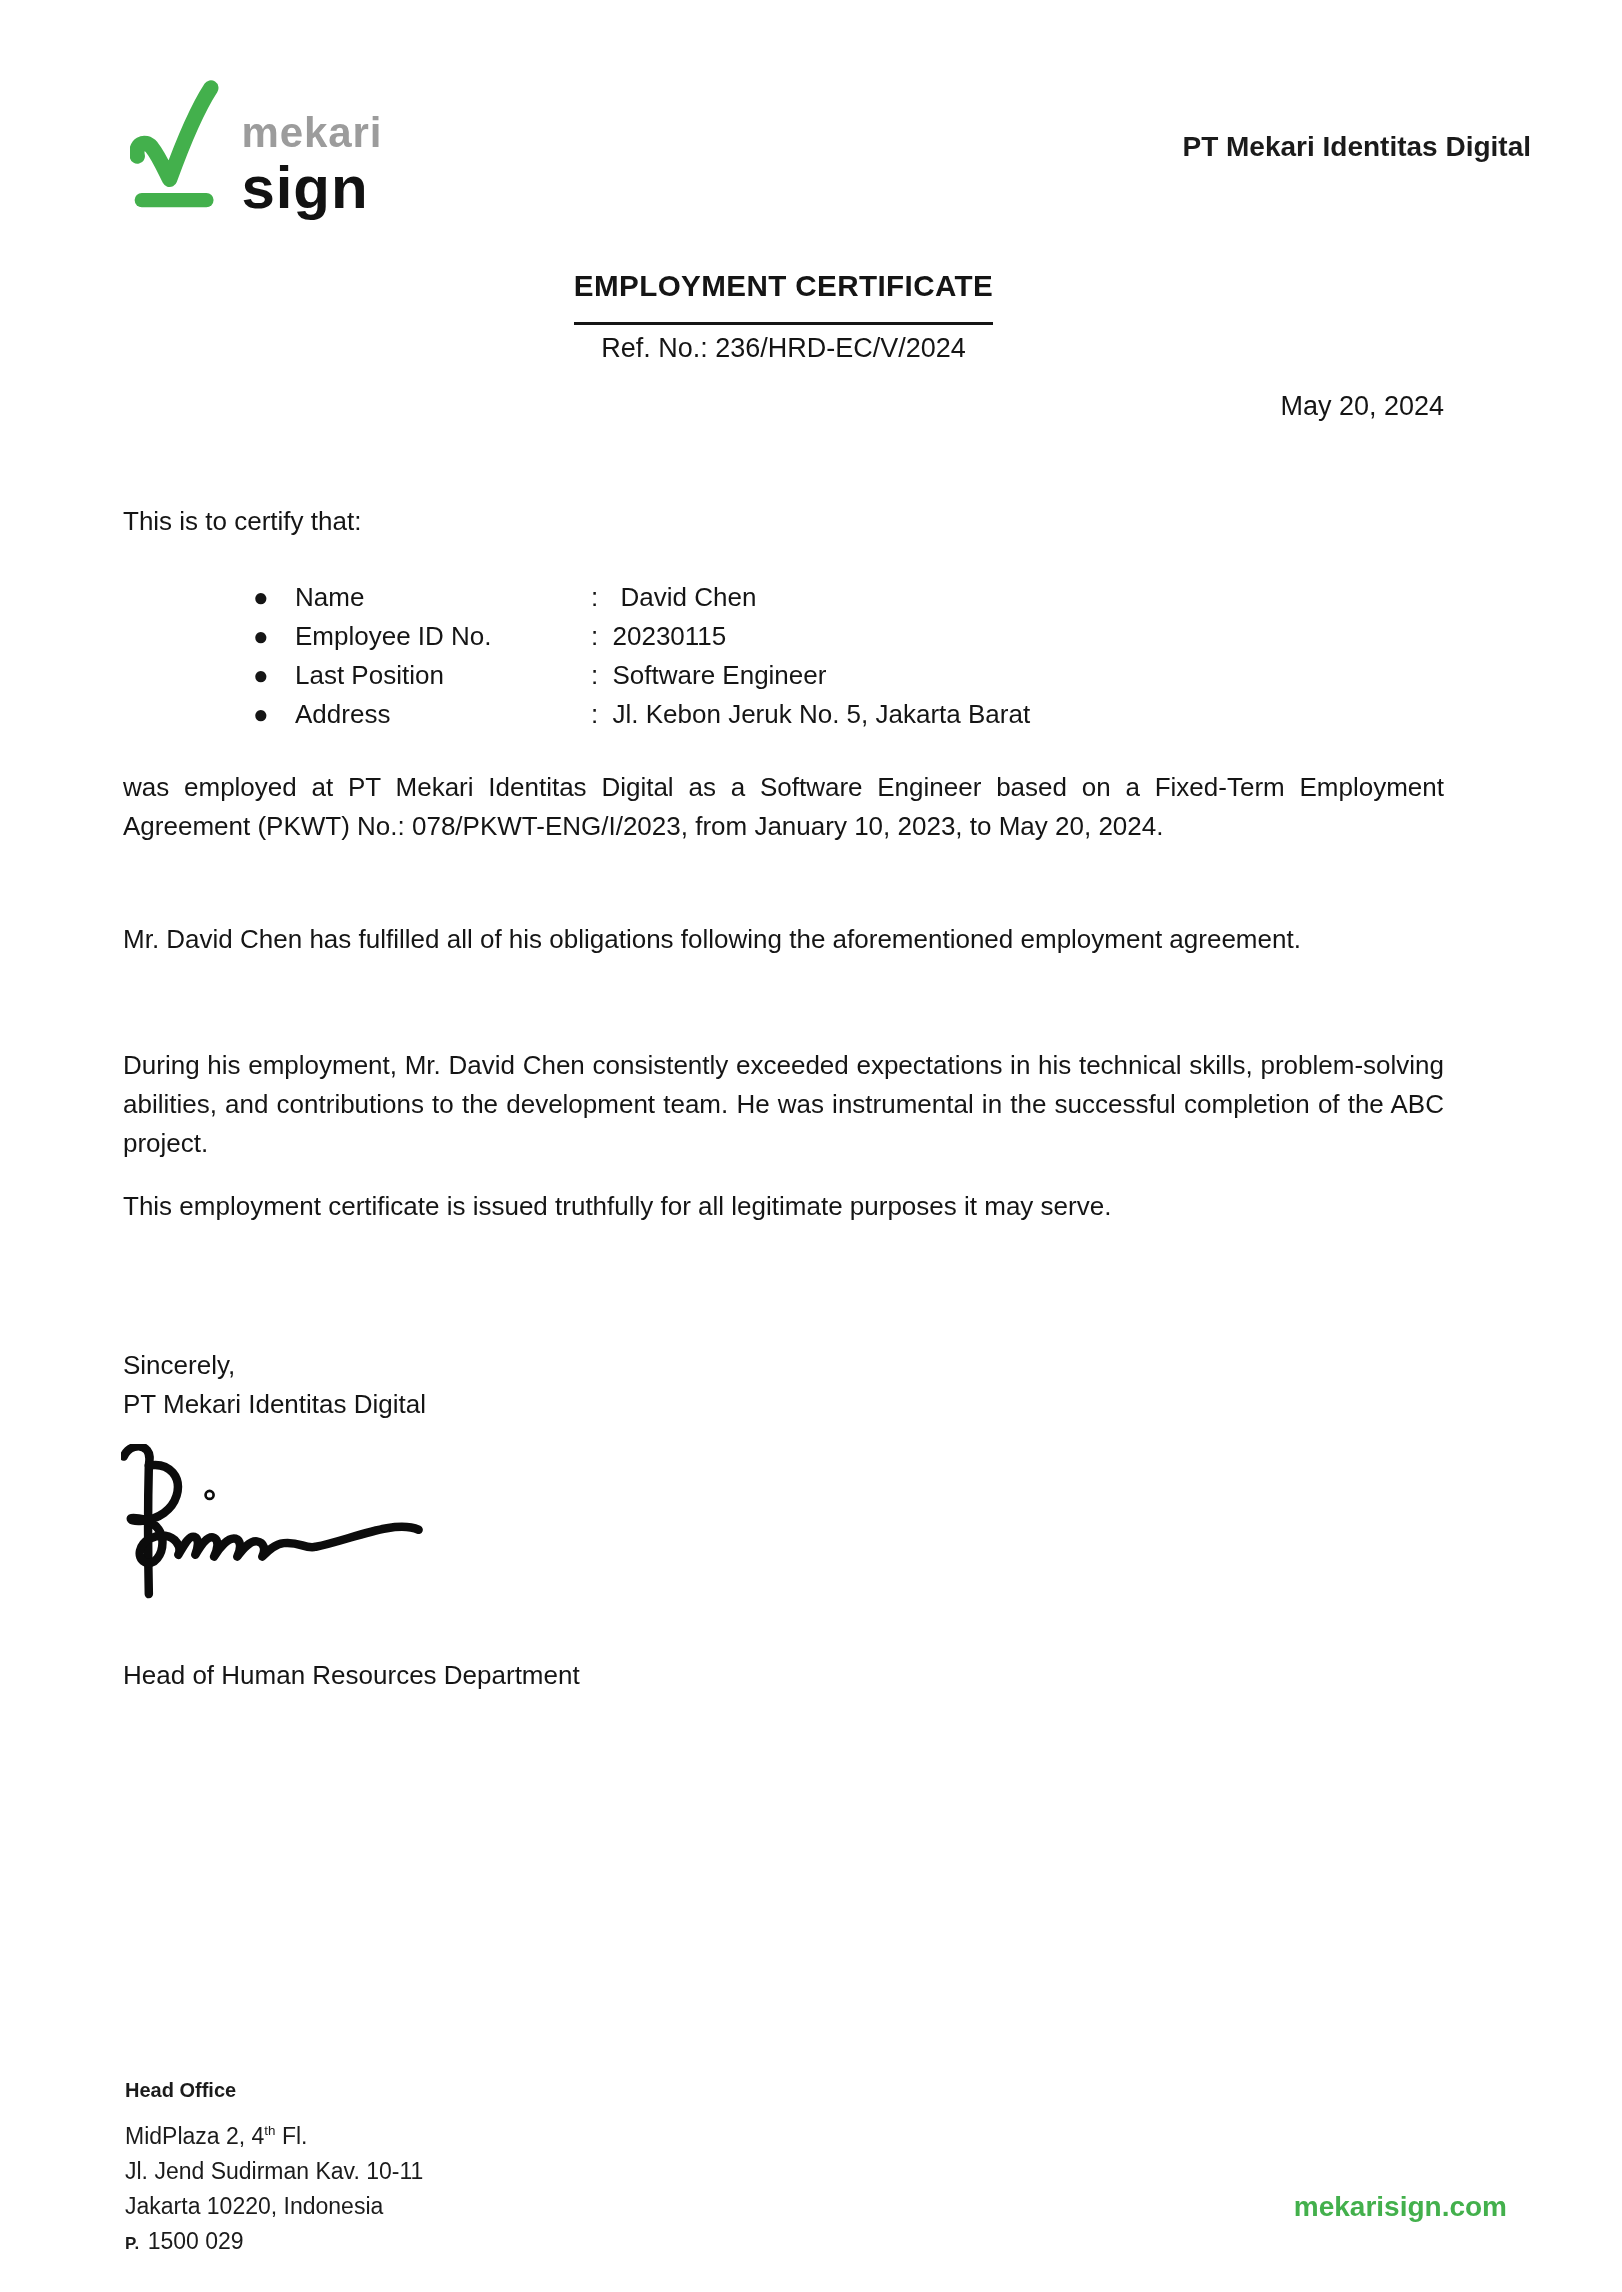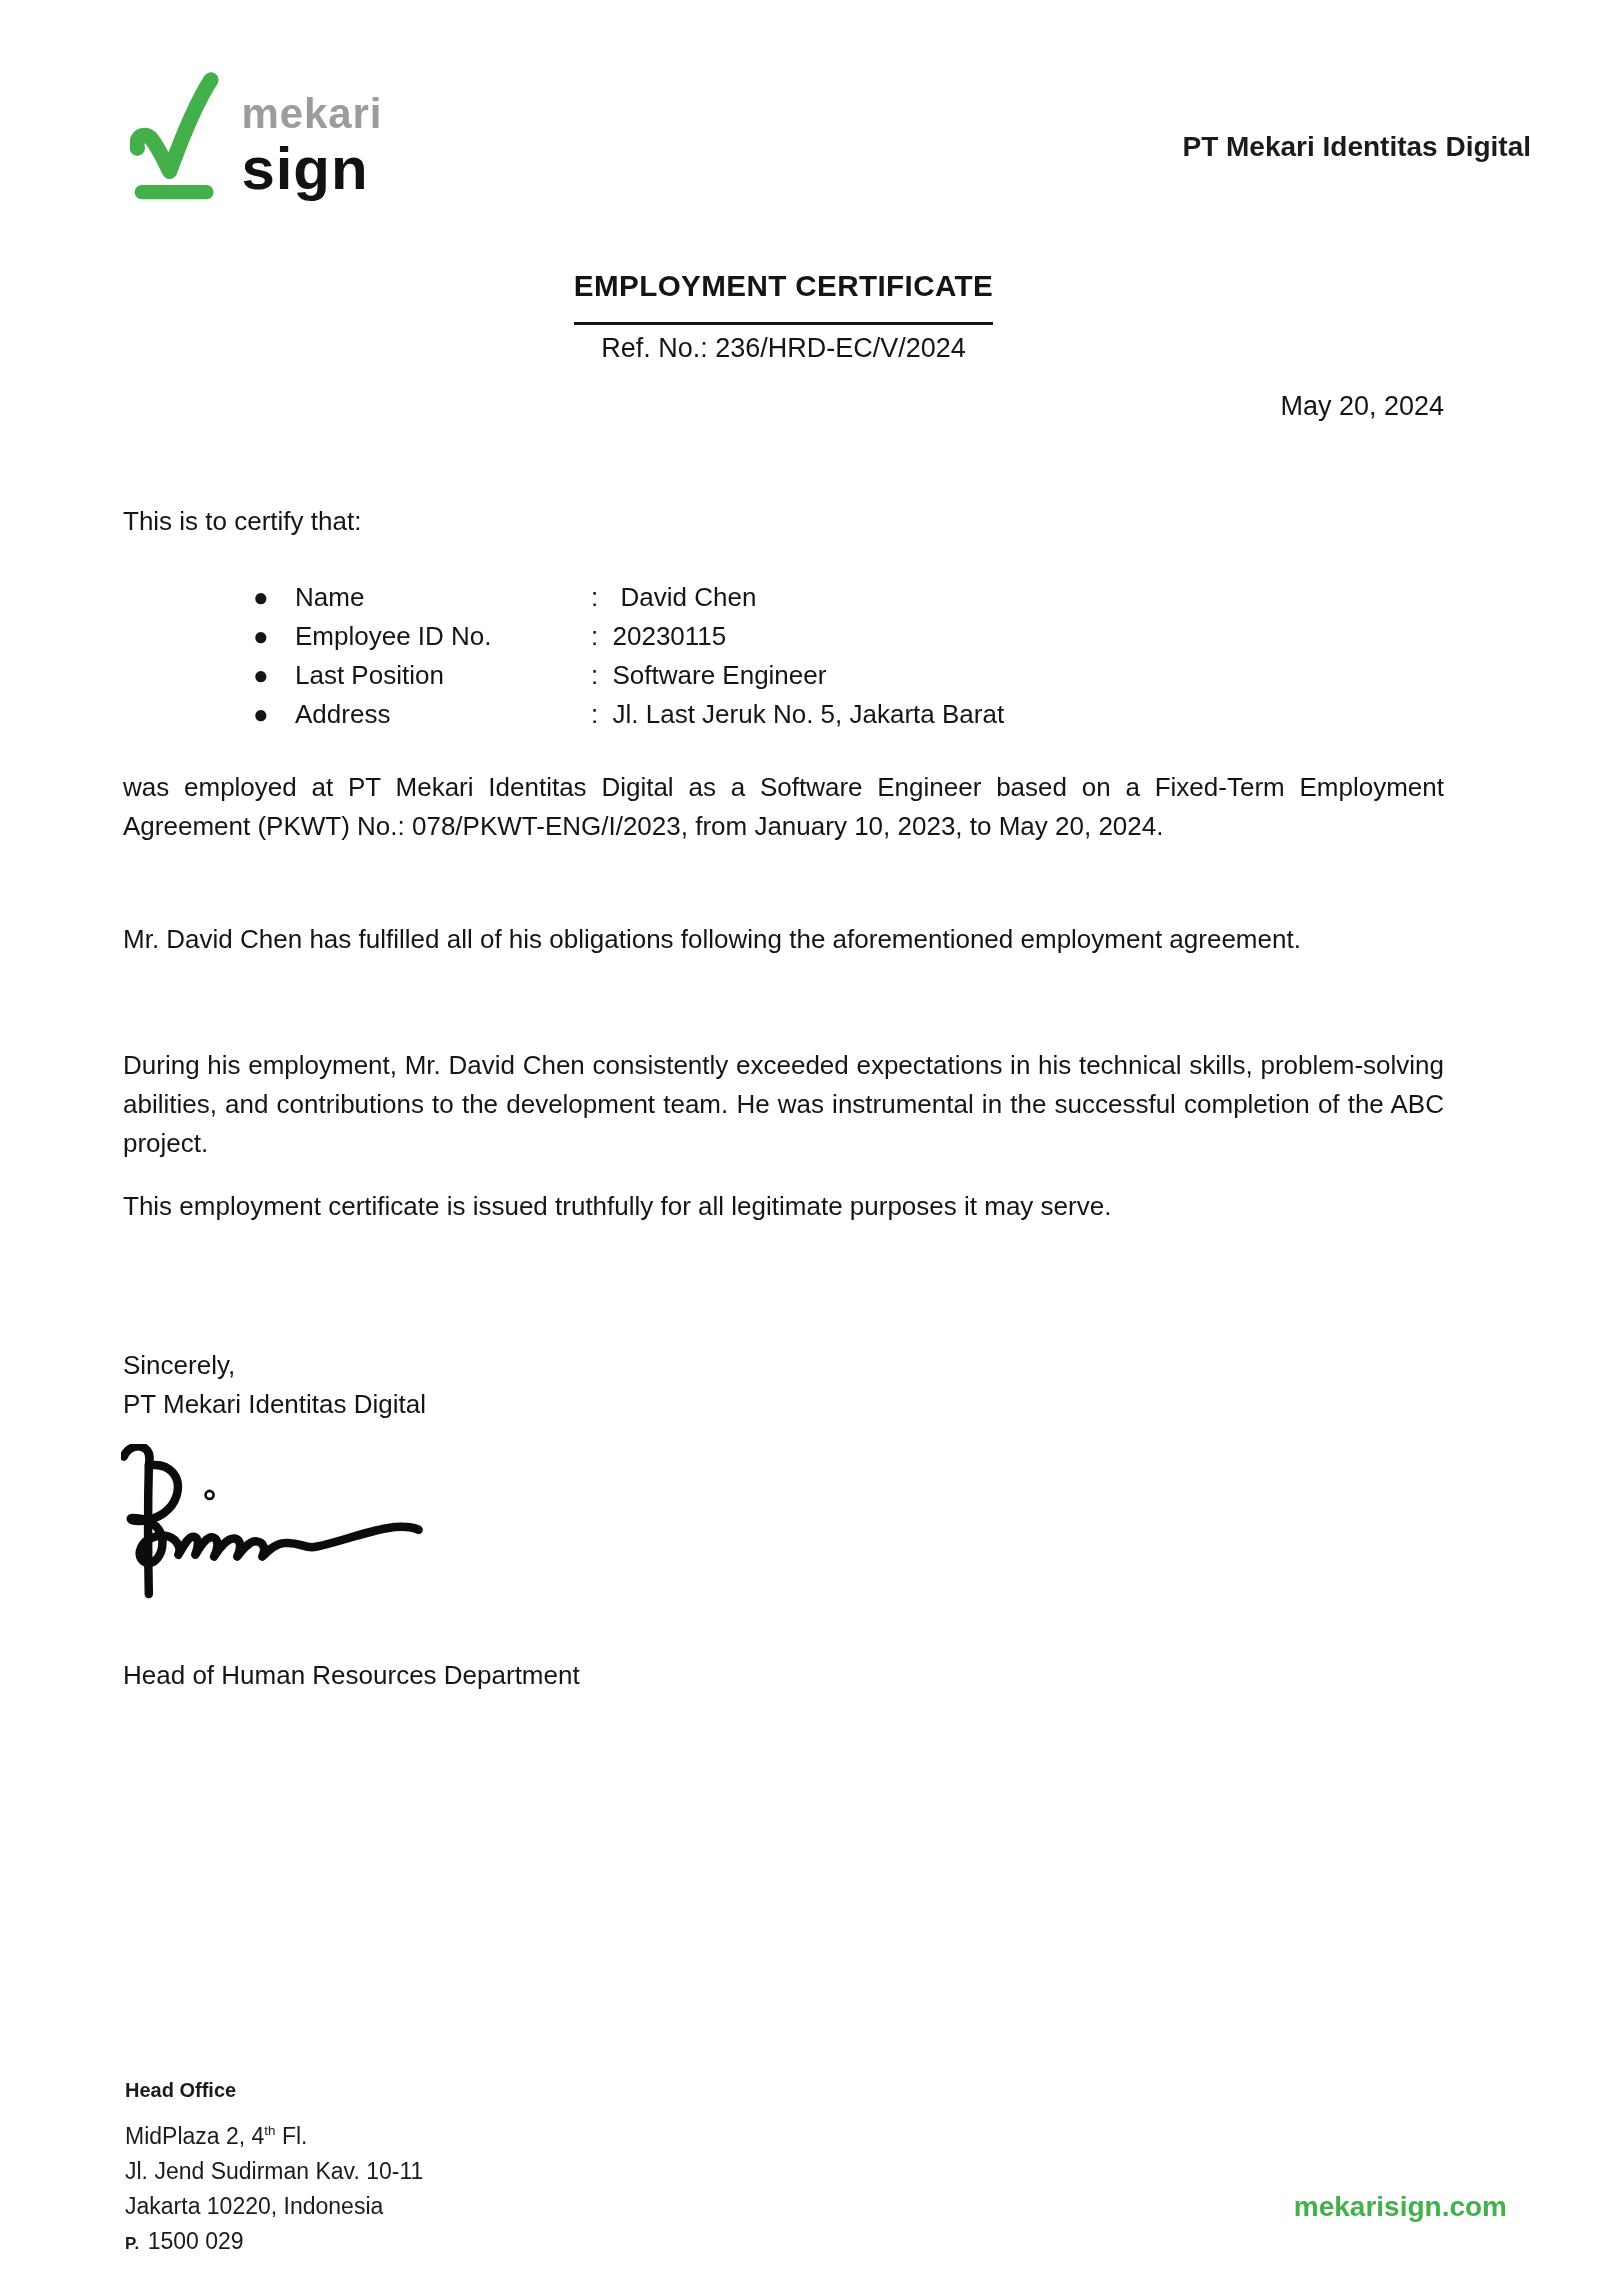--- a/index.html
+++ b/index.html
@@ -10,23 +10,23 @@
     height: 2293px;
     font-family: "Liberation Sans", sans-serif;
     color: #151515;
     overflow: hidden;
   }
 
   
   .logo {
     position: absolute;
     left: 130px;
-    top: 71px;
+    top: 79px;
     display: flex;
-    align-items: center;
+    align-items: flex-end;
   }
   .logo-check { width: 90px; height: 139px; flex: 0 0 auto; }
   .logo-words { margin-left: 21.5px; margin-top: 10.7px; line-height: 1; }
   .logo-mekari {
     font-size: 42px;
     font-weight: 700;
     color: #9C9C9C;
     letter-spacing: 0.9px;
     display: block;
   }
@@ -214,21 +214,21 @@
   <tr>
     <td class="td-bullet">●</td>
     <td class="td-label">Last Position</td>
     <td class="td-colon">:</td>
     <td class="td-value">Software Engineer</td>
   </tr>
   <tr>
     <td class="td-bullet">●</td>
     <td class="td-label">Address</td>
     <td class="td-colon">:</td>
-    <td class="td-value">Jl. Last Jeruk No. 5, Jakarta Barat</td>
+    <td class="td-value">Jl. Kebon Jeruk No. 5, Jakarta Barat</td>
   </tr>
 </tbody>
   </table>
 
 <p class="para" id="para-1">was employed at PT Mekari Identitas Digital as a Software Engineer based on a Fixed-Term Employment Agreement (PKWT) No.: 078/PKWT-ENG/I/2023, from January 10, 2023, to May 20, 2024.</p>
 <p class="para" id="para-2">Mr. David Chen has fulfilled all of his obligations following the aforementioned employment agreement.</p>
 <p class="para" id="para-3">During his employment, Mr. David Chen consistently exceeded expectations in his technical skills, problem-solving abilities, and contributions to the development team.  He was instrumental in the successful completion of the ABC project.</p>
 <p class="para" id="para-4">This employment certificate is issued truthfully for all legitimate purposes it may serve.</p>
 
 <div class="closing">

